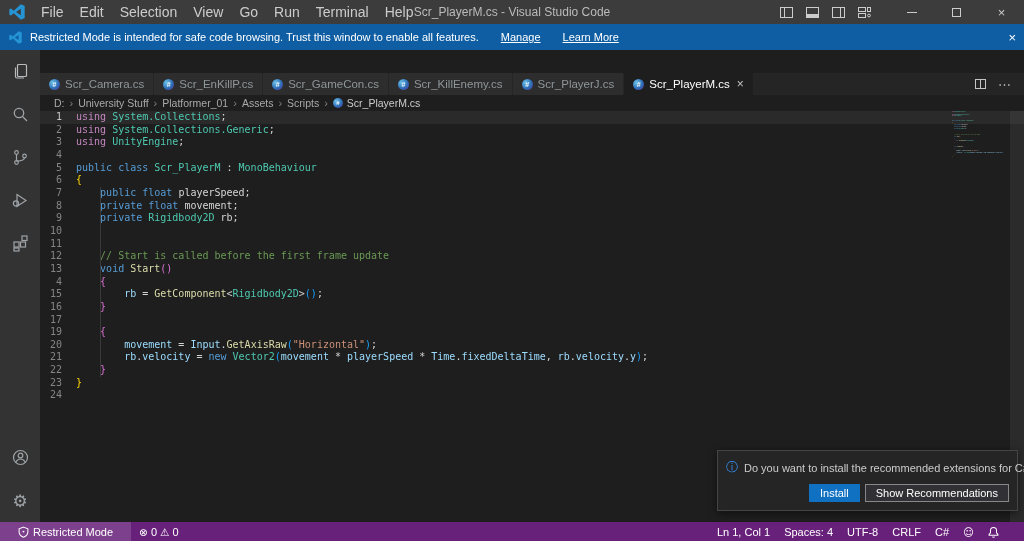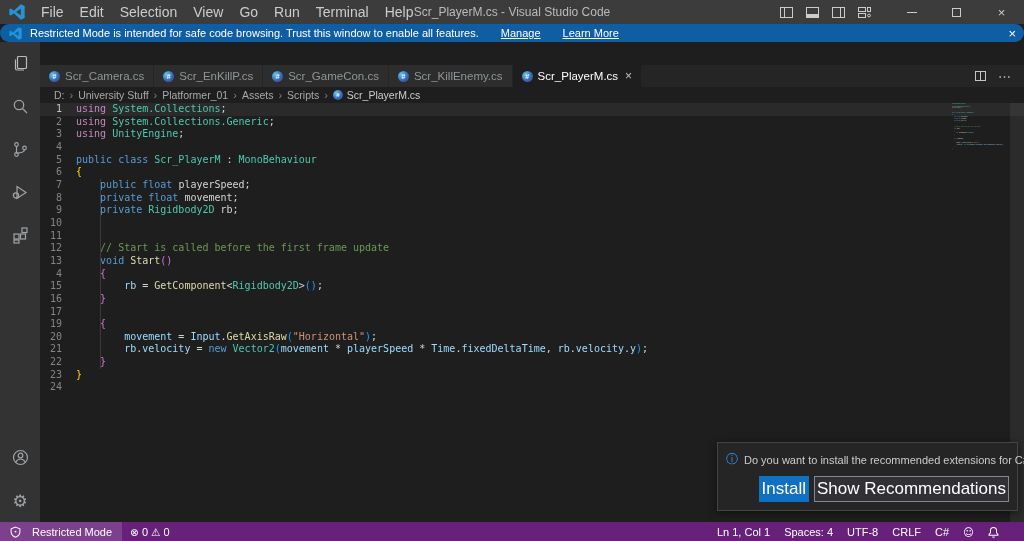--- a/index.html
+++ b/index.html
@@ -14,21 +14,21 @@
   .menu-item { color:#cccccc; font-size:14px; padding:0 8px; height:100%; display:flex; align-items:center; cursor:default; }
   .win-title { position:absolute; left:0; right:0; text-align:center; color:#bbbbbb; font-size:12px; pointer-events:none; }
   .title-right { margin-left:auto; display:flex; align-items:center; height:100%; z-index:2; }
   .layout-icons { display:flex; align-items:center; gap:13px; margin-right:18px; }
   .layout-icons svg { display:block; }
   .win-btn { width:45px; height:100%; display:flex; align-items:center; justify-content:center; color:#cccccc; font-size:13px; }
   .min-glyph { width:10px; height:1px; background:#cccccc; display:block; }
   .max-glyph { width:9px; height:9px; border:1px solid #cccccc; display:block; }
 
   
-  .banner { height:18px; background:var(--banner,#0f5ea3); display:flex; align-items:center; color:#ffffff; font-size:11px; flex:none; padding-left:9px;border-radius:9px; }
+  .banner { height:26px; background:var(--banner,#0f5ea3); display:flex; align-items:center; color:#ffffff; font-size:11px; flex:none; padding-left:9px; }
   .banner .vscode-logo { width:13px; height:13px; margin:0 8px 0 0; }
   .banner-link { color:#ffffff; text-decoration:underline; margin-left:22px; cursor:pointer; }
   .banner-close { margin-left:auto; margin-right:8px; color:#ffffff; font-size:13px; line-height:1; cursor:pointer; }
 
   
   .main { flex:1; display:flex; min-height:0; }
   .activitybar { width:40px; background:#333333; display:flex; flex-direction:column; align-items:center; flex:none; }
   .ab-icon { width:40px; height:43px; display:flex; align-items:center; justify-content:center; color:#9fa4a8; cursor:pointer; }
   .ab-icon svg { display:block; }
   .ab-spacer { flex:1; }
@@ -75,28 +75,28 @@
   .minimap-inner .code-line { height:12.67px; }
   .scrollbar { position:absolute; top:0; right:0; width:14px; height:100%; background:rgba(121,121,121,0.15); cursor:pointer; }
 
   
   .toast { position:absolute; right:6px; bottom:11px; width:301px; background:#252526; border:1px solid #454545;
     box-shadow:0 2px 8px rgba(0,0,0,.5); font-size:11px; color:#cccccc; z-index:5; }
   .toast-row1 { display:flex; align-items:center; padding:8px 8px 4px 8px; gap:6px; }
   .info-icon { color:#3794ff; font-size:12px; flex:none; font-family:"DejaVu Sans", sans-serif; }
   .toast-msg { flex:1; white-space:nowrap; }
   .toast-row2 { display:flex; justify-content:flex-end; gap:5px; padding:4px 8px 8px 8px; }
-  .btn { font-size:17px; padding:2px 2px; cursor:pointer; border:1px solid transparent; color:#ffffff; font-family:"Liberation Sans", sans-serif; }
+  .btn { font-size:11px; padding:2px 10px; cursor:pointer; border:1px solid transparent; color:#ffffff; font-family:"Liberation Sans", sans-serif; }
   .btn-primary { background:var(--accent,#1070c2); }
   .btn-secondary { background:#313135; border-color:#87878b; }
 
   
   .statusbar { height:19px; background:var(--status,#68217a); color:#ffffff; display:flex; align-items:center; font-size:11px; flex:none; }
   .sb-left { display:flex; align-items:center; height:100%; }
-  .sb-restricted { display:flex; align-items:center; gap:11px; padding:0 10px; height:100%; background:rgba(255,255,255,0.14); cursor:pointer; }
+  .sb-restricted { display:flex; align-items:center; gap:4px; padding:0 18px; height:100%; background:rgba(255,255,255,0.14); cursor:pointer; }
   .sb-problems { display:flex; align-items:center; gap:3px; padding:0 8px; height:100%; cursor:pointer; }
   .sb-glyph { font-family:"DejaVu Sans", sans-serif; font-size:10.5px; }
   .sb-right { margin-left:auto; display:flex; align-items:center; height:100%; padding-right:18px; }
   .sb-item { padding:0 7px; height:100%; display:flex; align-items:center; cursor:pointer; white-space:nowrap; }
 </style>
 </head>
 <body>
 
 <div class="app">
 
@@ -218,20 +218,24 @@
             <span class="csharp-icon">#</span>
             <span>Scr_EnKillP.cs</span>
           </div>
           <div class="tab">
             <span class="csharp-icon">#</span>
             <span>Scr_GameCon.cs</span>
           </div>
           <div class="tab">
             <span class="csharp-icon">#</span>
             <span>Scr_KillEnemy.cs</span>
+          </div>
+          <div class="tab">
+            <span class="csharp-icon">#</span>
+            <span>Scr_PlayerJ.cs</span>
           </div>
           <div class="tab active">
             <span class="csharp-icon">#</span>
             <span>Scr_PlayerM.cs</span>
             <span class="tab-close">×</span>
           </div>
           <div class="tabbar-right">
           <span class="split-glyph"></span>
           <span class="more-glyph">⋯</span>
         </div>

